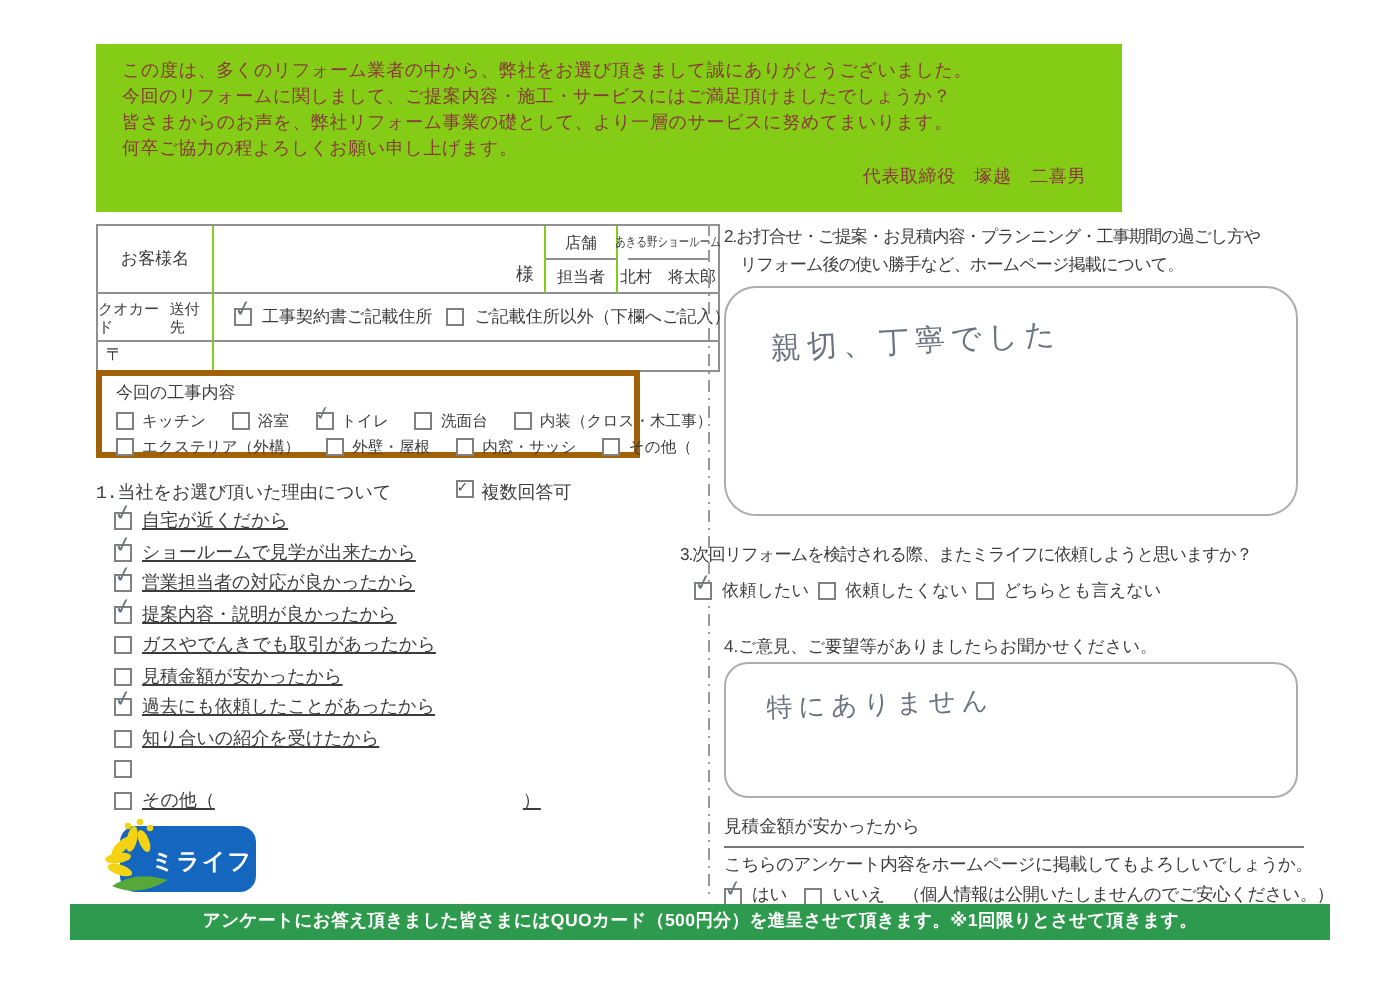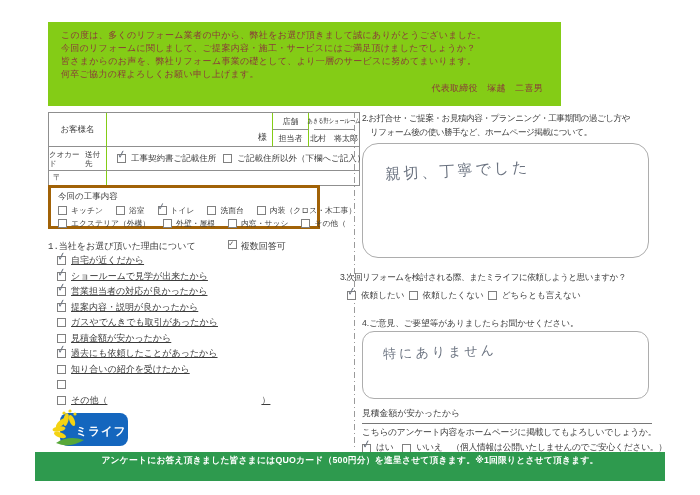--- a/index.html
+++ b/index.html
@@ -70,21 +70,21 @@
   .q4t{position:absolute;left:362px;top:317px;width:292px;font-size:8.6px;}
   .hp{position:absolute;left:362px;top:408px;width:290px;font-size:8.8px;}
   .hp .hphead{border-bottom:1px solid #777;padding-bottom:3px;width:100%;}
   .hp .hpq{margin-top:3px;letter-spacing:-0.3px;white-space:nowrap;}
   .hp .hpopts{display:flex;align-items:center;gap:9px;margin-top:3px;white-space:nowrap;letter-spacing:-0.3px;}
 
   
   .logo{position:absolute;left:48px;top:406px;width:86px;height:48px;}
 
   
-  .banner{position:absolute;left:35px;top:452px;width:630px;height:29px;line-height:16px;
+  .banner{position:absolute;left:35px;top:452px;width:630px;height:18px;line-height:16px;
           text-align:center;color:#ffffff;font-size:8.8px;font-weight:bold;letter-spacing:.2px;}
 </style>
 </head>
 <body>
 
 <div class="page">
 
   <div class="hdr" style="background: #84cc16; color: rgb(138, 58, 58);">
     <div>この度は、多くのリフォーム業者の中から、弊社をお選び頂きまして誠にありがとうございました。</div>
     <div>今回のリフォームに関しまして、ご提案内容・施工・サービスにはご満足頂けましたでしょうか？</div>

